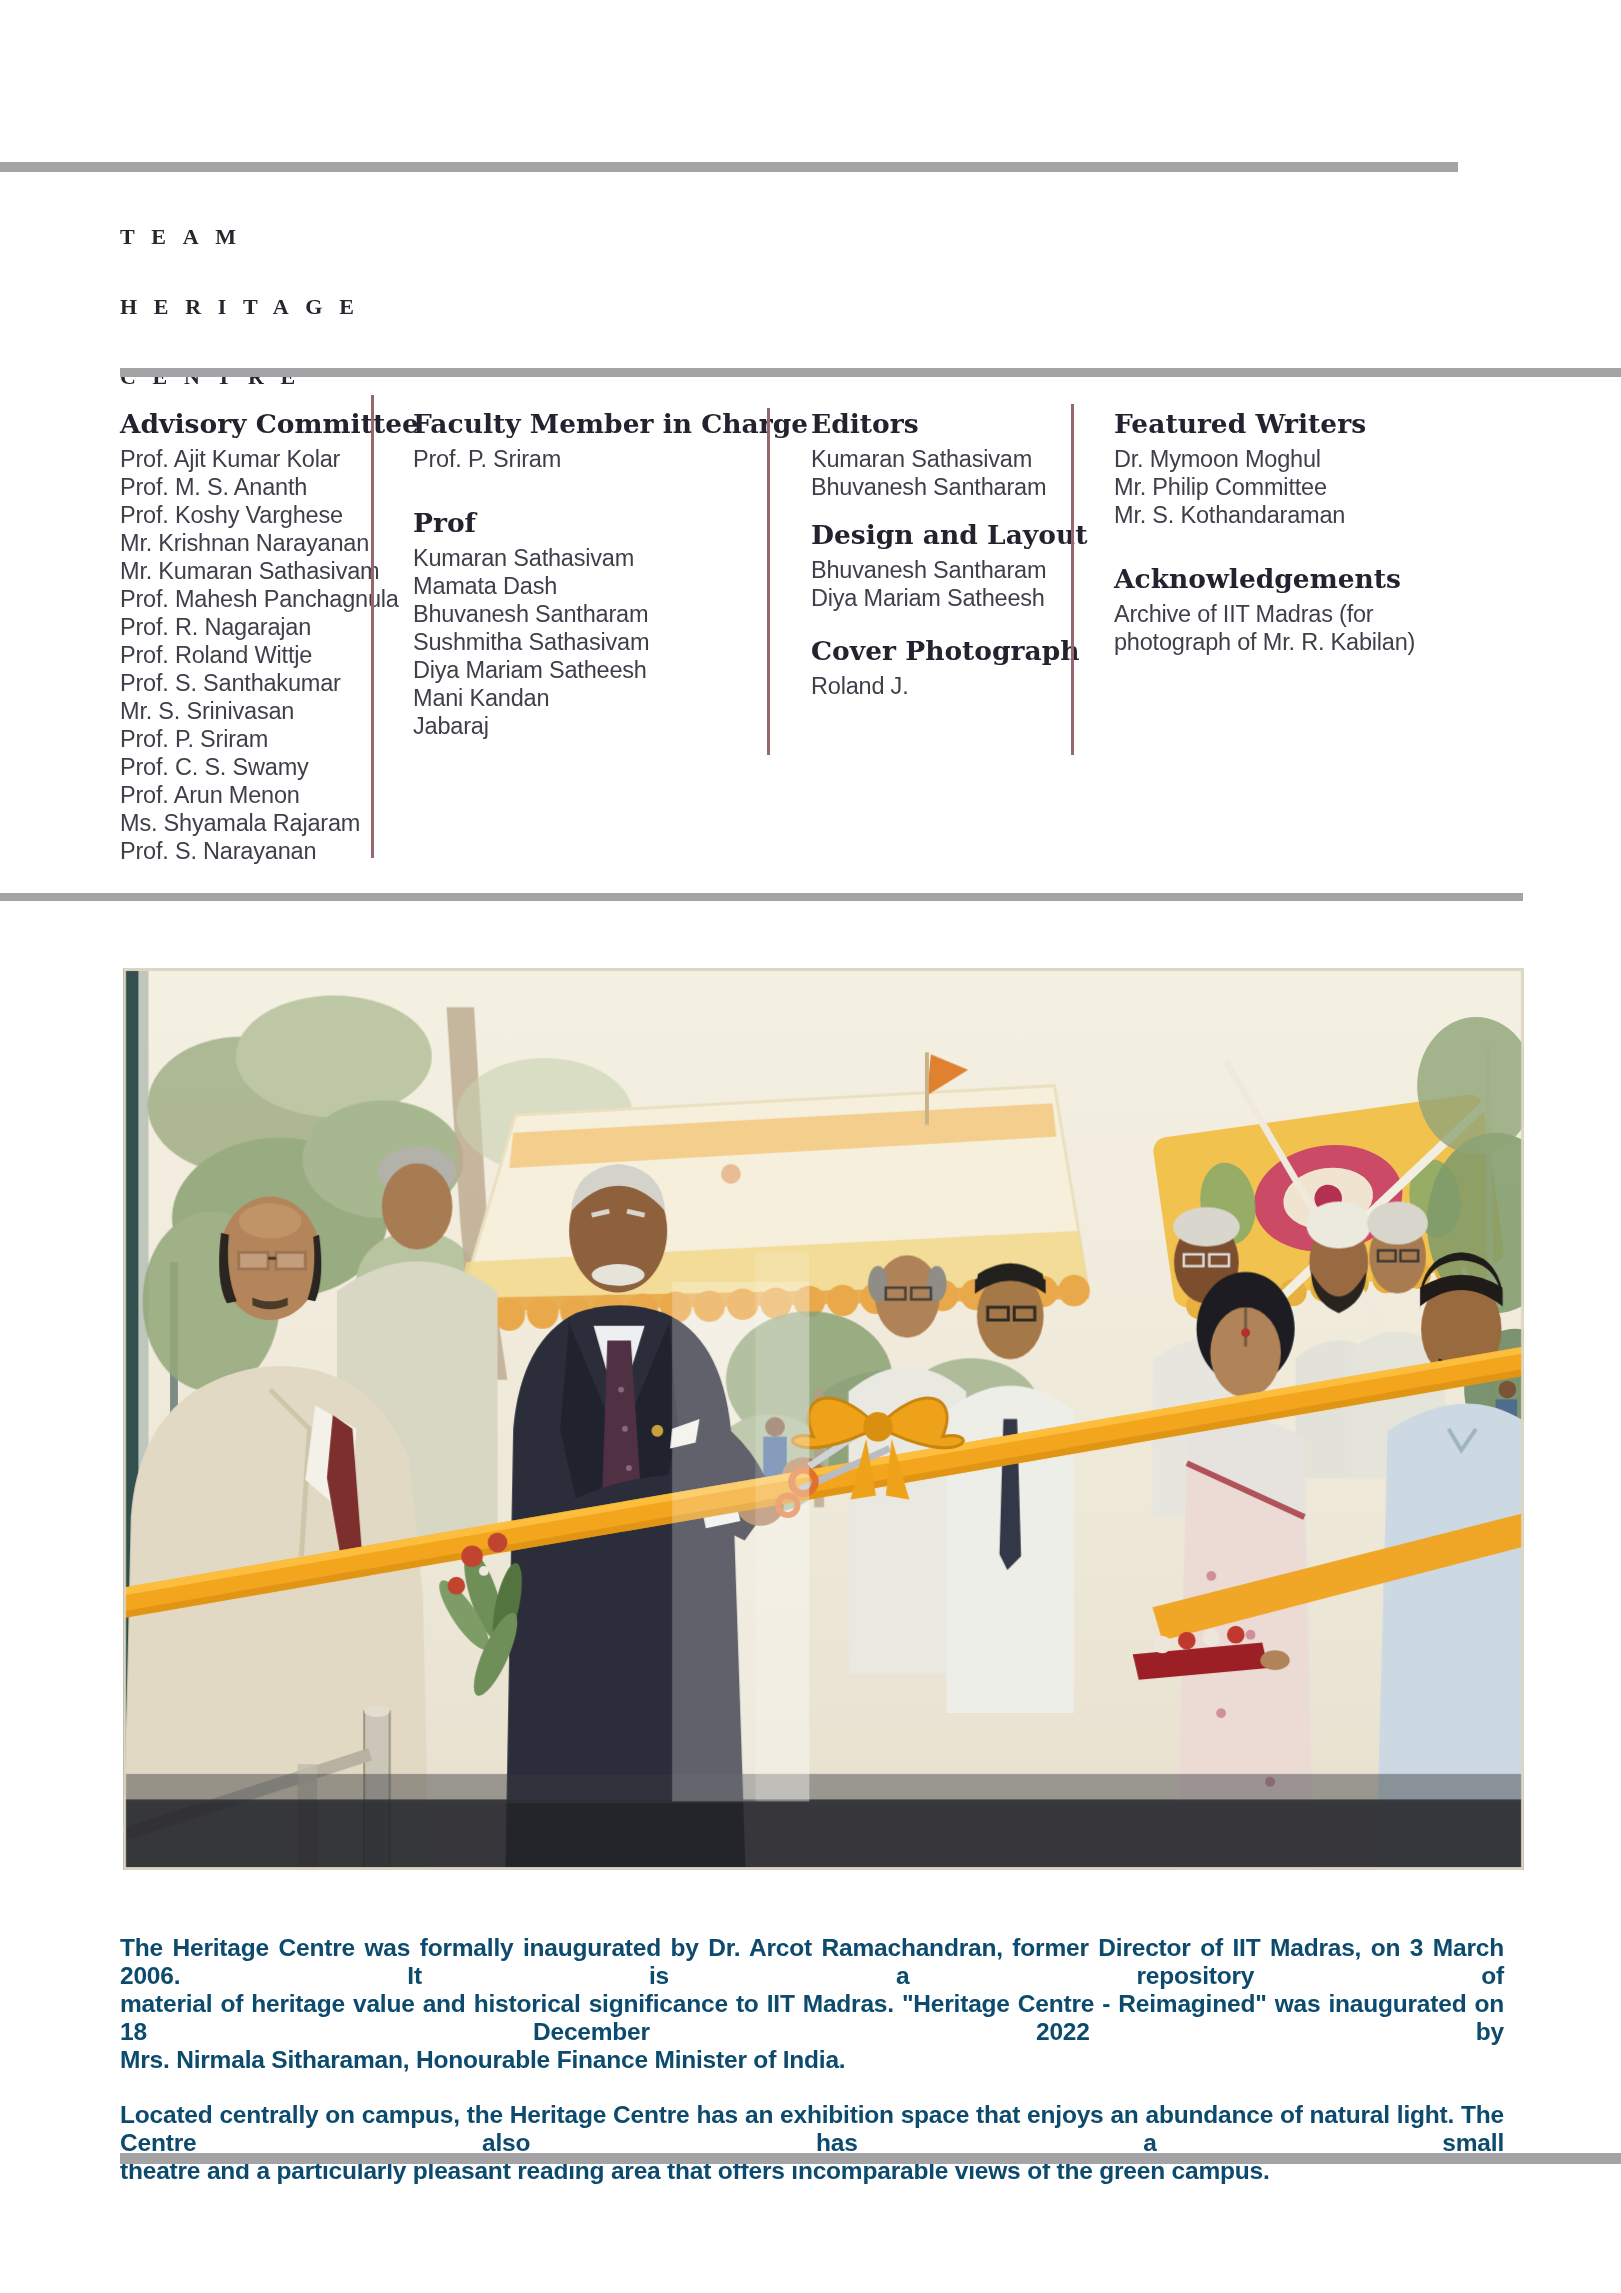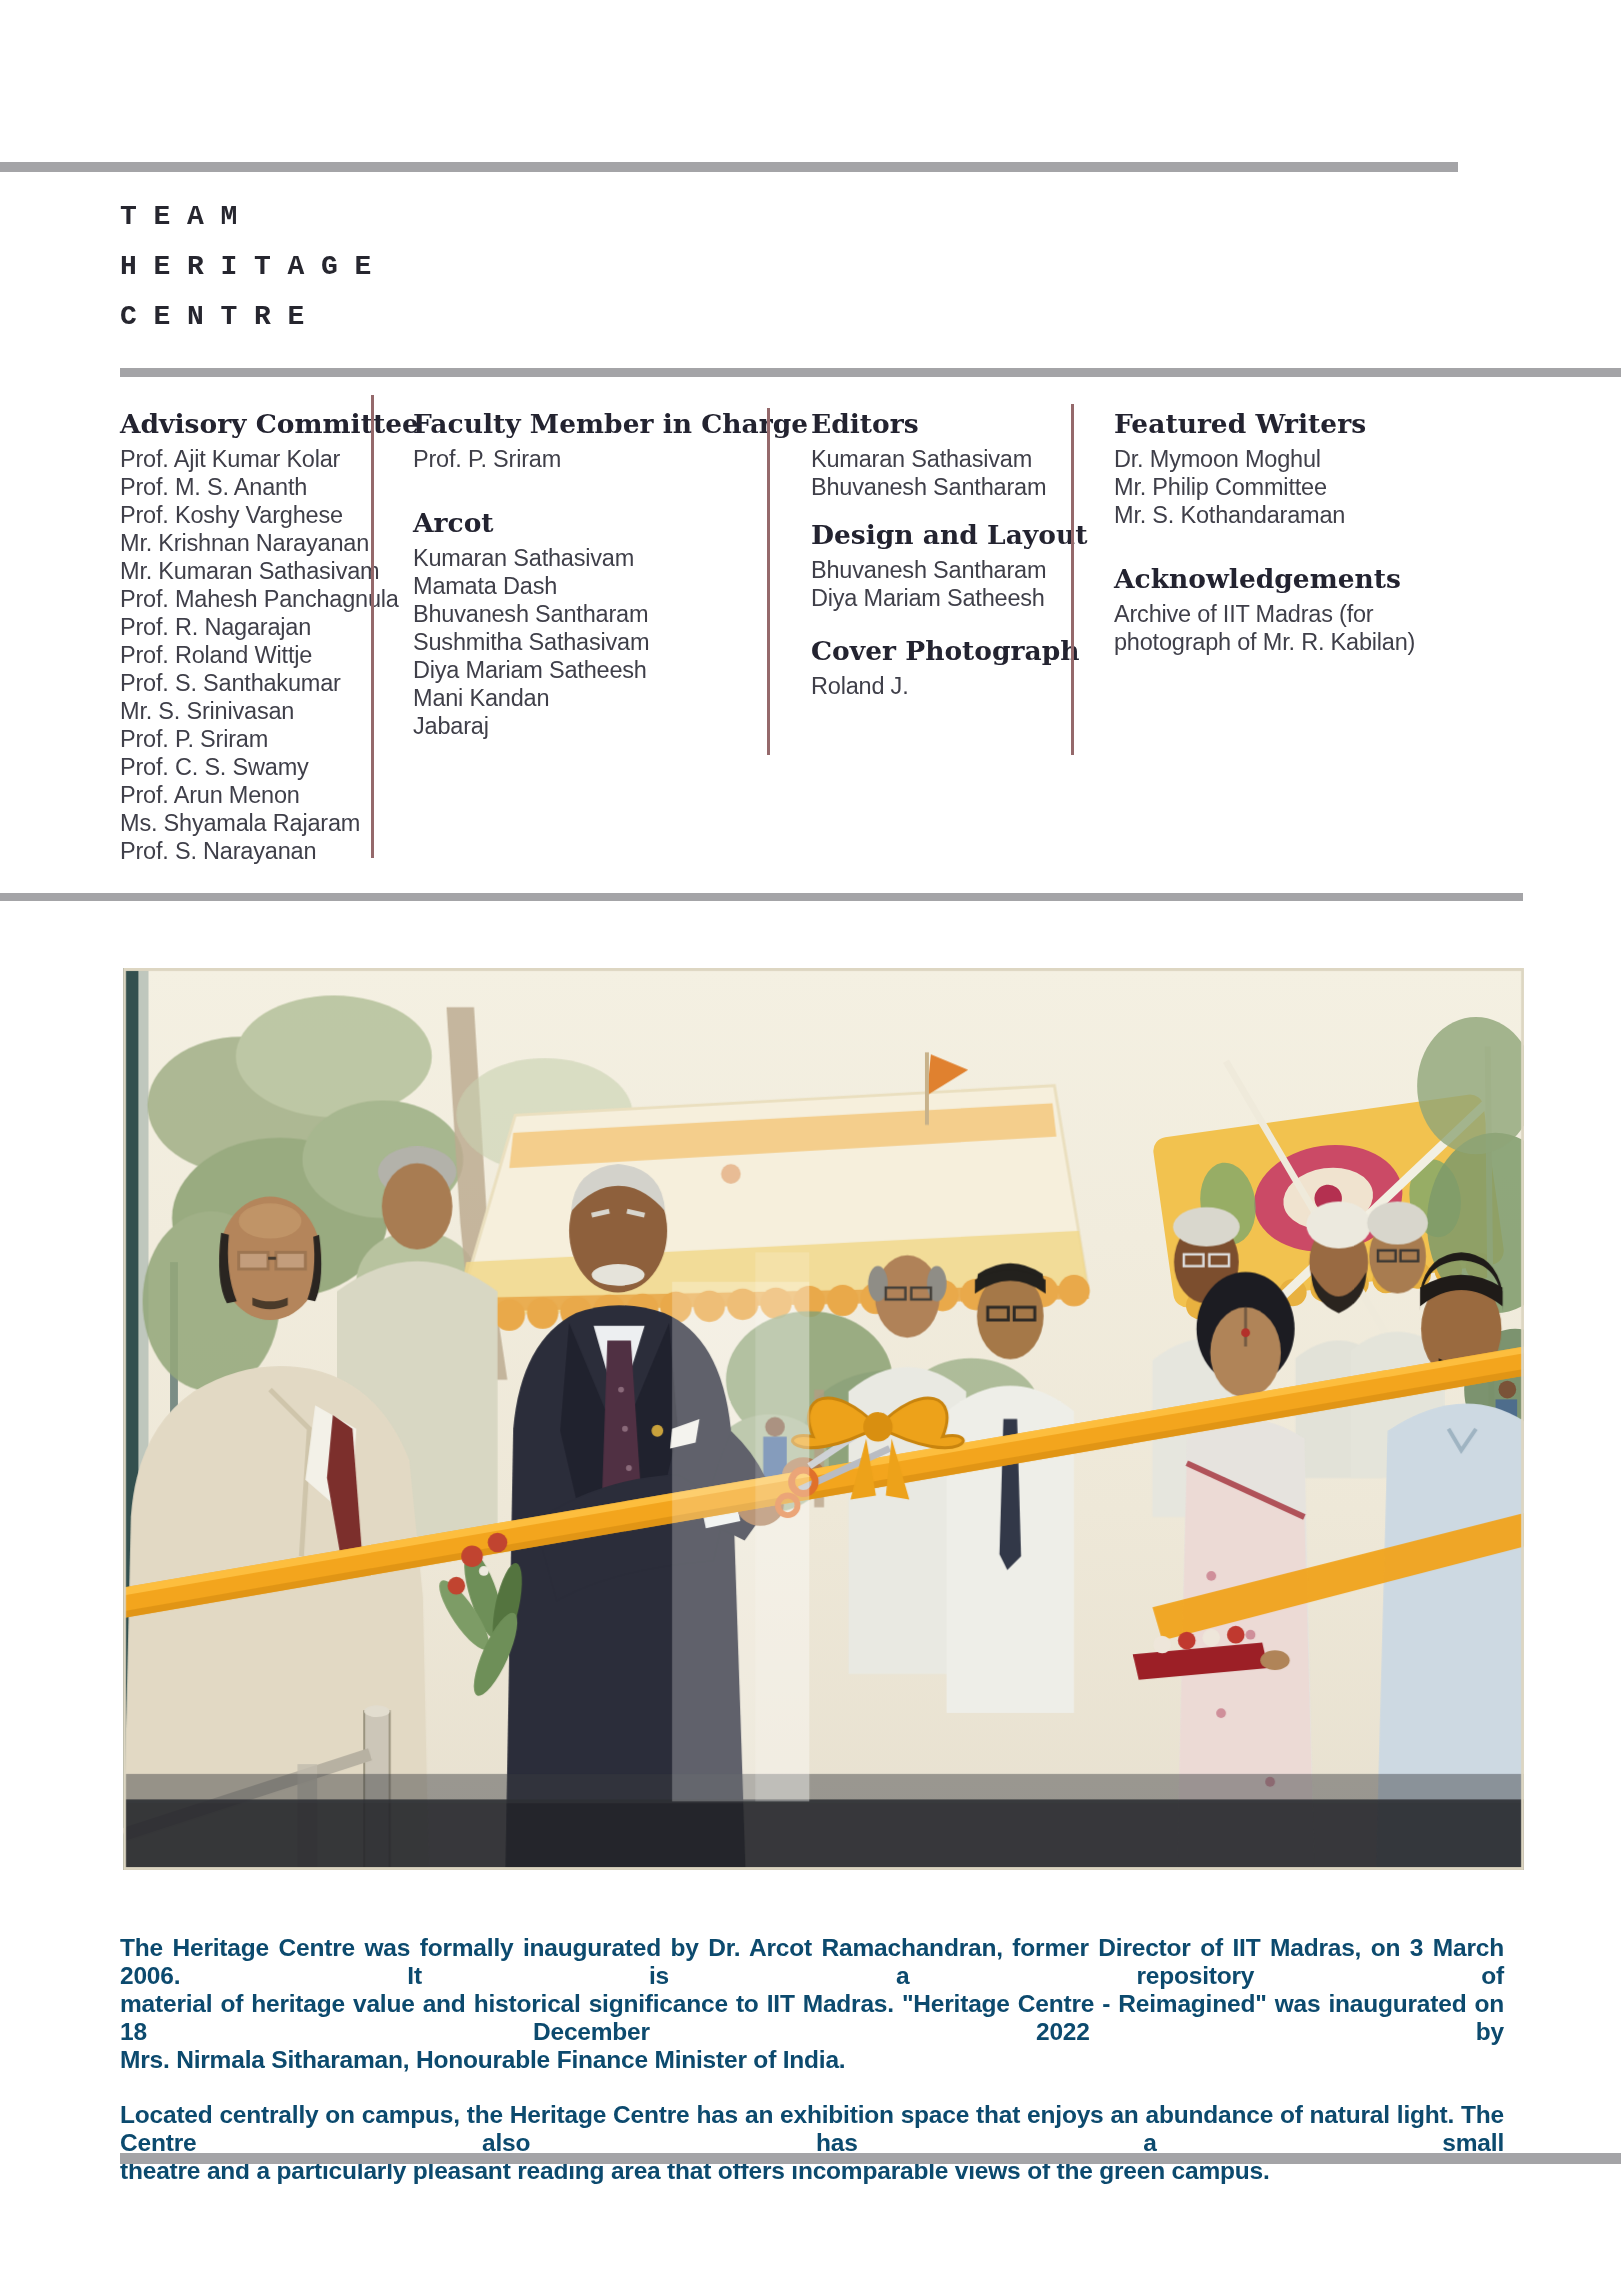--- a/index.html
+++ b/index.html
@@ -5,22 +5,22 @@
   html,body{margin:0;padding:0;background:#ffffff;}
   #page{position:relative;width:1621px;height:2294px;background:#ffffff;overflow:hidden;
         font-family:"Liberation Sans",sans-serif;}
   .bar{position:absolute;background:#a4a4a7;}
   #bar-top{left:0;top:162px;width:1458px;height:9.8px;}
   #bar-title{left:120px;top:368px;width:1502px;height:8.8px;}
   #bar-mid{left:0;top:893px;width:1523px;height:7.8px;}
   #bar-bottom{left:120px;top:2153px;width:1502px;height:10.8px;}
 
   #masthead{position:absolute;left:120px;top:192px;color:#26262f;}
-  #masthead .mline{font-size:28px;font-weight:700;letter-spacing:16.7px;line-height:50px;
-        font-family:Liberation Mono, monospace;}
+  #masthead .mline{font-size:22px;font-weight:700;letter-spacing:16.7px;line-height:50px;
+        font-family:Liberation Serif, serif;margin-top:20px;}
 
   .col{position:absolute;top:409px;}
   #col-advisory{left:120px;width:255px;}
   #col-faculty{left:413px;width:333px;}
   #col-editorial{left:811px;width:255px;}
   #col-featured{left:1114px;width:323px;}
 
   .sec-header{font-family:"DejaVu Serif","Liberation Serif",serif;font-weight:700;
         font-size:26.5px;color:#232330;line-height:29px;margin:0 0 6.9px 0;white-space:nowrap;}
   .names .li{font-size:23.5px;color:#3f3f49;line-height:28px;letter-spacing:-0.2px;white-space:nowrap;}
@@ -80,21 +80,21 @@
       </div>
   </div>
 
   <div class="vdivider" id="divider-1"></div>
 
   <div class="col" id="col-faculty">
     <h3 class="sec-header">Faculty Member in Charge</h3>
     <div class="names">
       <div class="li">Prof. P. Sriram</div>
     </div>
-    <h3 class="sec-header gap-lg">Arcot</h3>
+    <h3 class="sec-header gap-lg">Prof</h3>
     <div class="names">
         <div class="li">Kumaran Sathasivam</div>
         <div class="li">Mamata Dash</div>
         <div class="li">Bhuvanesh Santharam</div>
         <div class="li">Sushmitha Sathasivam</div>
         <div class="li">Diya Mariam Satheesh</div>
         <div class="li">Mani Kandan</div>
         <div class="li">Jabaraj</div>
       </div>
   </div>

